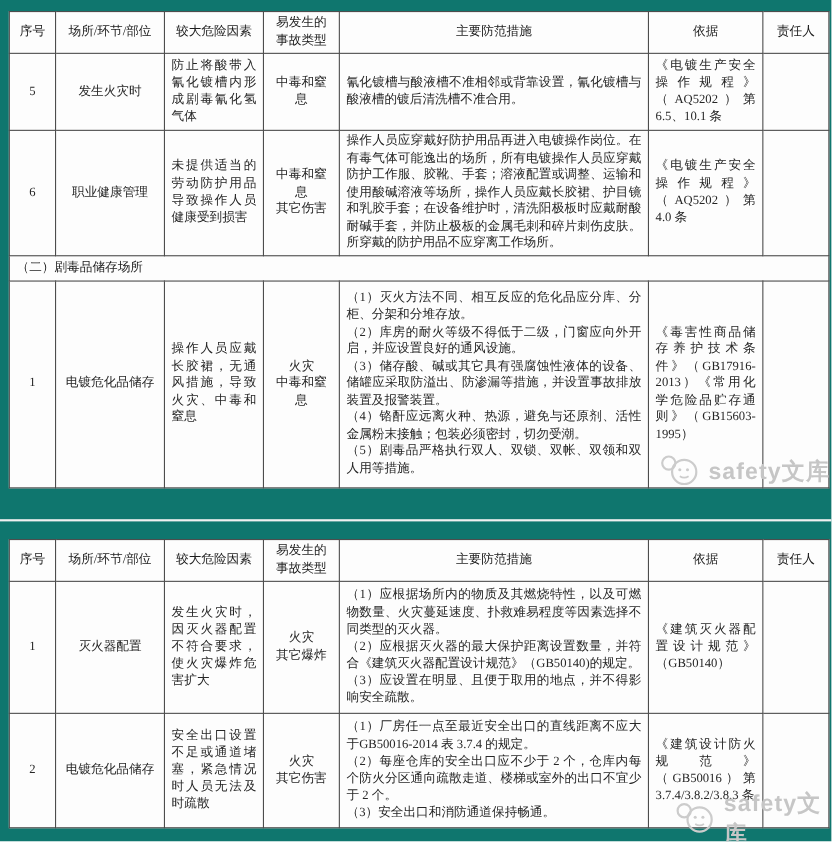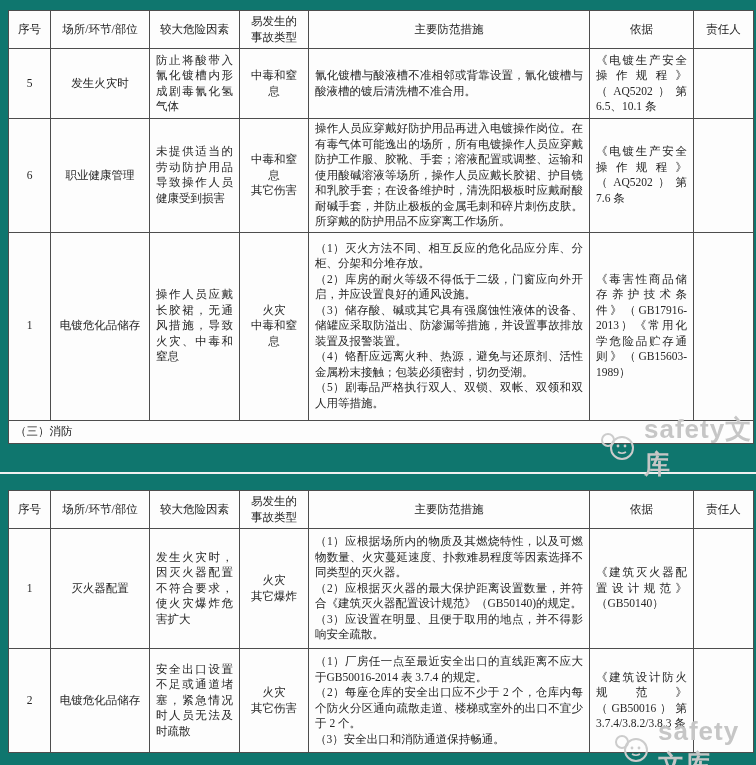--- a/index.html
+++ b/index.html
@@ -27,21 +27,21 @@
   td.meas{text-align:justify;padding:3px 7px;margin-top:28px;}
   td.basis{text-align:justify;padding:3px 6px;}
   .pre{white-space:pre-line;}
   td.section{font-weight:bold;font-size:12px;color:#1c1c1c;padding:2px 10px;text-align:left;}
   .t1{top:10px;}
   .t2{top:490px;}
   .img-seam{position:absolute;left:0;top:472px;width:756px;height:2px;background:#f0f0f0;}
   .watermark{
     position:absolute;display:flex;align-items:center;gap:6px;
     font-family:"Liberation Sans","DejaVu Sans",sans-serif;
-    font-size:26px;font-weight:bold;color:#c6c6c6;letter-spacing:1px;
+    font-size:21px;font-weight:bold;color:#c6c6c6;letter-spacing:1px;
     pointer-events:none;
   }
   .wm1{left:598px;top:412px;}
   .wm2{left:612px;top:716px;}
   .wm-logo svg{display:block;}
 </style>
 </head>
 <body>
 
 <div class="page">
@@ -75,39 +75,39 @@
       <td class="basis">《电镀生产安全操作规程》（AQ5202）第 6.5、10.1 条</td>
       <td></td>
     </tr>
     <tr style="height:108px">
       <td class="num">6</td>
       <td class="ctr">职业健康管理</td>
       <td class="just">未提供适当的劳动防护用品导致操作人员健康受到损害</td>
       <td class="ctr pre">中毒和窒息
 其它伤害</td>
       <td class="meas pre">操作人员应穿戴好防护用品再进入电镀操作岗位。在有毒气体可能逸出的场所，所有电镀操作人员应穿戴防护工作服、胶靴、手套；溶液配置或调整、运输和使用酸碱溶液等场所，操作人员应戴长胶裙、护目镜和乳胶手套；在设备维护时，清洗阳极板时应戴耐酸耐碱手套，并防止极板的金属毛刺和碎片刺伤皮肤。所穿戴的防护用品不应穿离工作场所。</td>
-      <td class="basis">《电镀生产安全操作规程》（AQ5202）第 7.6 条</td>
+      <td class="basis">《电镀生产安全操作规程》（AQ5202）第 4.0 条</td>
       <td></td>
+    </tr>
+    <tr style="height:23px">
+      <td class="section" colspan="7">（二）剧毒品储存场所</td>
     </tr>
     <tr style="height:188px">
       <td class="num">1</td>
       <td class="ctr">电镀危化品储存</td>
       <td class="just">操作人员应戴长胶裙，无通风措施，导致火灾、中毒和窒息</td>
       <td class="ctr pre">火灾
 中毒和窒息</td>
       <td class="meas pre">（1）灭火方法不同、相互反应的危化品应分库、分柜、分架和分堆存放。
 （2）库房的耐火等级不得低于二级，门窗应向外开启，并应设置良好的通风设施。
 （3）储存酸、碱或其它具有强腐蚀性液体的设备、储罐应采取防溢出、防渗漏等措施，并设置事故排放装置及报警装置。
 （4）铬酐应远离火种、热源，避免与还原剂、活性金属粉末接触；包装必须密封，切勿受潮。
 （5）剧毒品严格执行双人、双锁、双帐、双领和双人用等措施。</td>
-      <td class="basis">《毒害性商品储存养护技术条件》（GB17916-2013）《常用化学危险品贮存通则》（GB15603-1989）</td>
+      <td class="basis">《毒害性商品储存养护技术条件》（GB17916-2013）《常用化学危险品贮存通则》（GB15603-1995）</td>
       <td></td>
-    </tr>
-    <tr style="height:23px">
-      <td class="section" colspan="7">（三）消防</td>
     </tr>
   </tbody>
     </table>
 
   <div class="img-seam"></div>
 
   <table class="grid t2">
     <colgroup>
       <col style="width:42px">
         <col style="width:99px">

